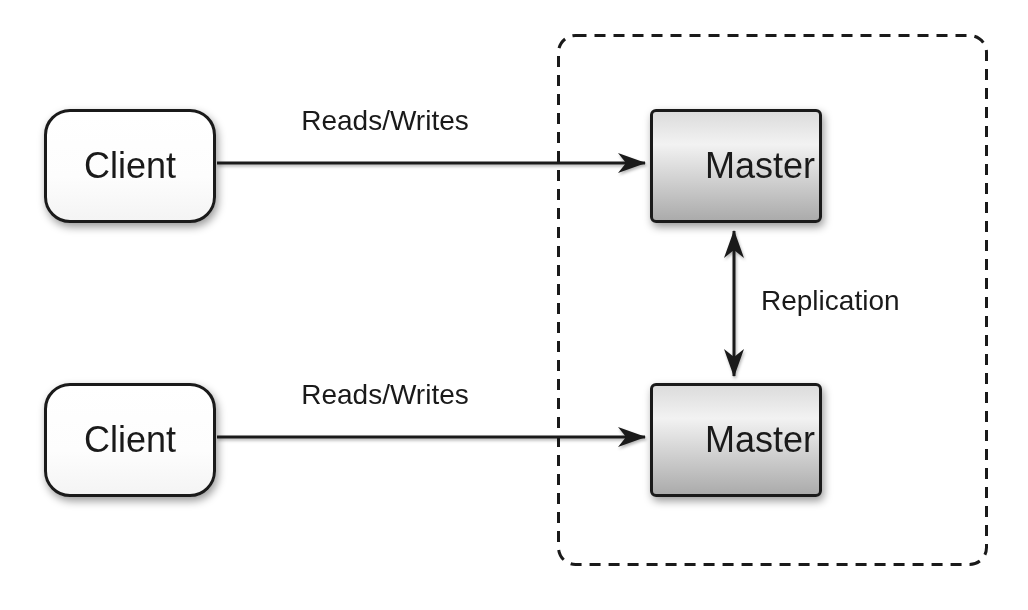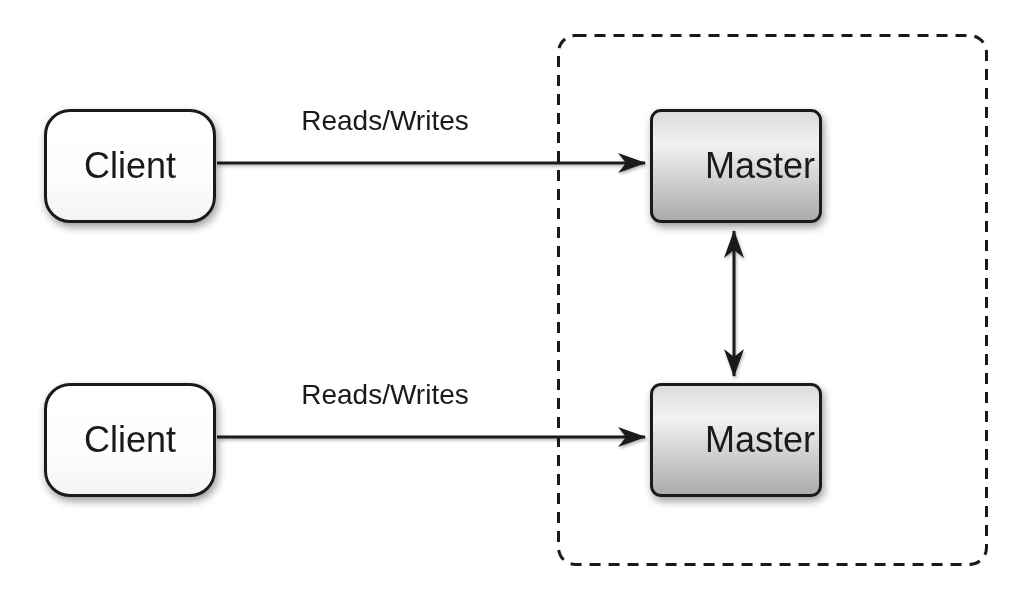--- a/index.html
+++ b/index.html
@@ -45,21 +45,21 @@
     border: 3px solid var(--stroke, #1a1a1a);
     font-size: 36px;
     color: var(--text, #1a1a1a);
     box-shadow: 2px 4px 8px rgba(0,0,0,0.40);
   }
   .node.client {
     border-radius: 26px;
     background: linear-gradient(to bottom, var(--client-fill, #ffffff) 0%, #fdfdfd 60%, #f4f4f4 100%);
   }
   .node.master {
-    border-radius: 11px;
+    border-radius: 6px;
     background: linear-gradient(to bottom,
       var(--master-grad-top, #dcdcdc) 0%,
       var(--master-grad-mid, #f2f2f2) 30%,
       var(--master-grad-bottom, #ababab) 100%);
     padding-left: 48px;
   }
   #client-top    { left: 44px;  top: 109px; }
   #client-bottom { left: 44px;  top: 383px; }
   #master-top    { left: 650px; top: 109px; }
   #master-bottom { left: 650px; top: 383px; }
@@ -107,20 +107,21 @@
   </div>
 
   <div class="node master" id="master-bottom">
     <span>Master</span>
   </div>
 
   <div class="edge-label" id="label-reads-writes-top">Reads/Writes</div>
 
   <div class="edge-label" id="label-reads-writes-bottom">Reads/Writes</div>
 
+  <div class="edge-label" id="label-replication">Replication</div>
 
   <svg class="layer" viewBox="0 0 1028 610">
     <defs>
       <marker id="ah-end" viewBox="0 0 28 20" refX="27" refY="10" markerWidth="28" markerHeight="20" markerUnits="userSpaceOnUse" orient="auto">
         <path d="M28 10 L0 0 L8 10 L0 20 Z" style="fill: var(--stroke, #1a1a1a);"></path>
       </marker>
       <marker id="ah-start" viewBox="0 0 28 20" refX="27" refY="10" markerWidth="28" markerHeight="20" markerUnits="userSpaceOnUse" orient="auto-start-reverse">
         <path d="M28 10 L0 0 L8 10 L0 20 Z" style="fill: var(--stroke, #1a1a1a);"></path>
       </marker>
     </defs>

